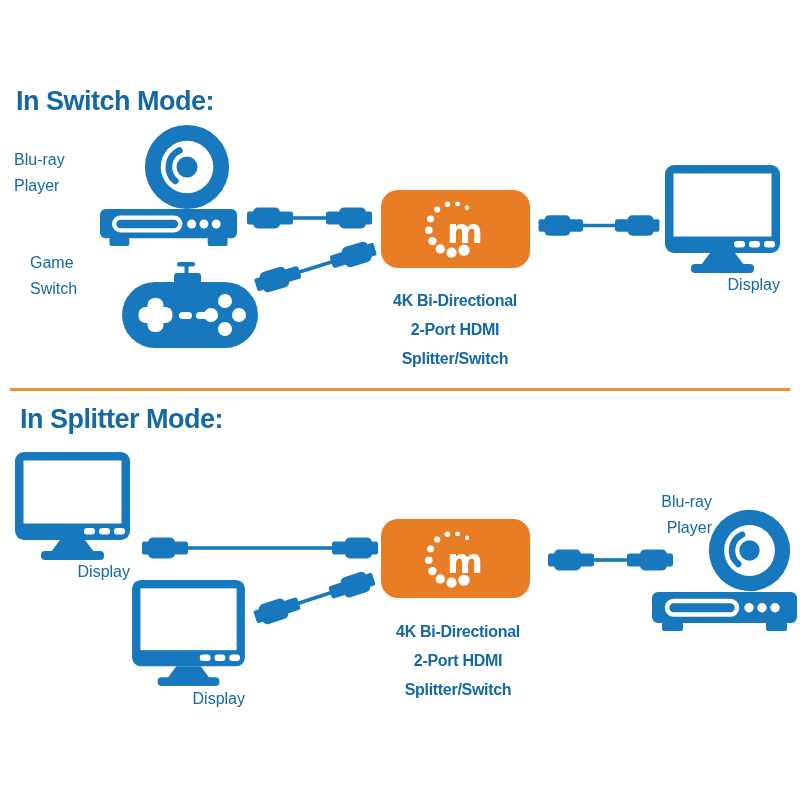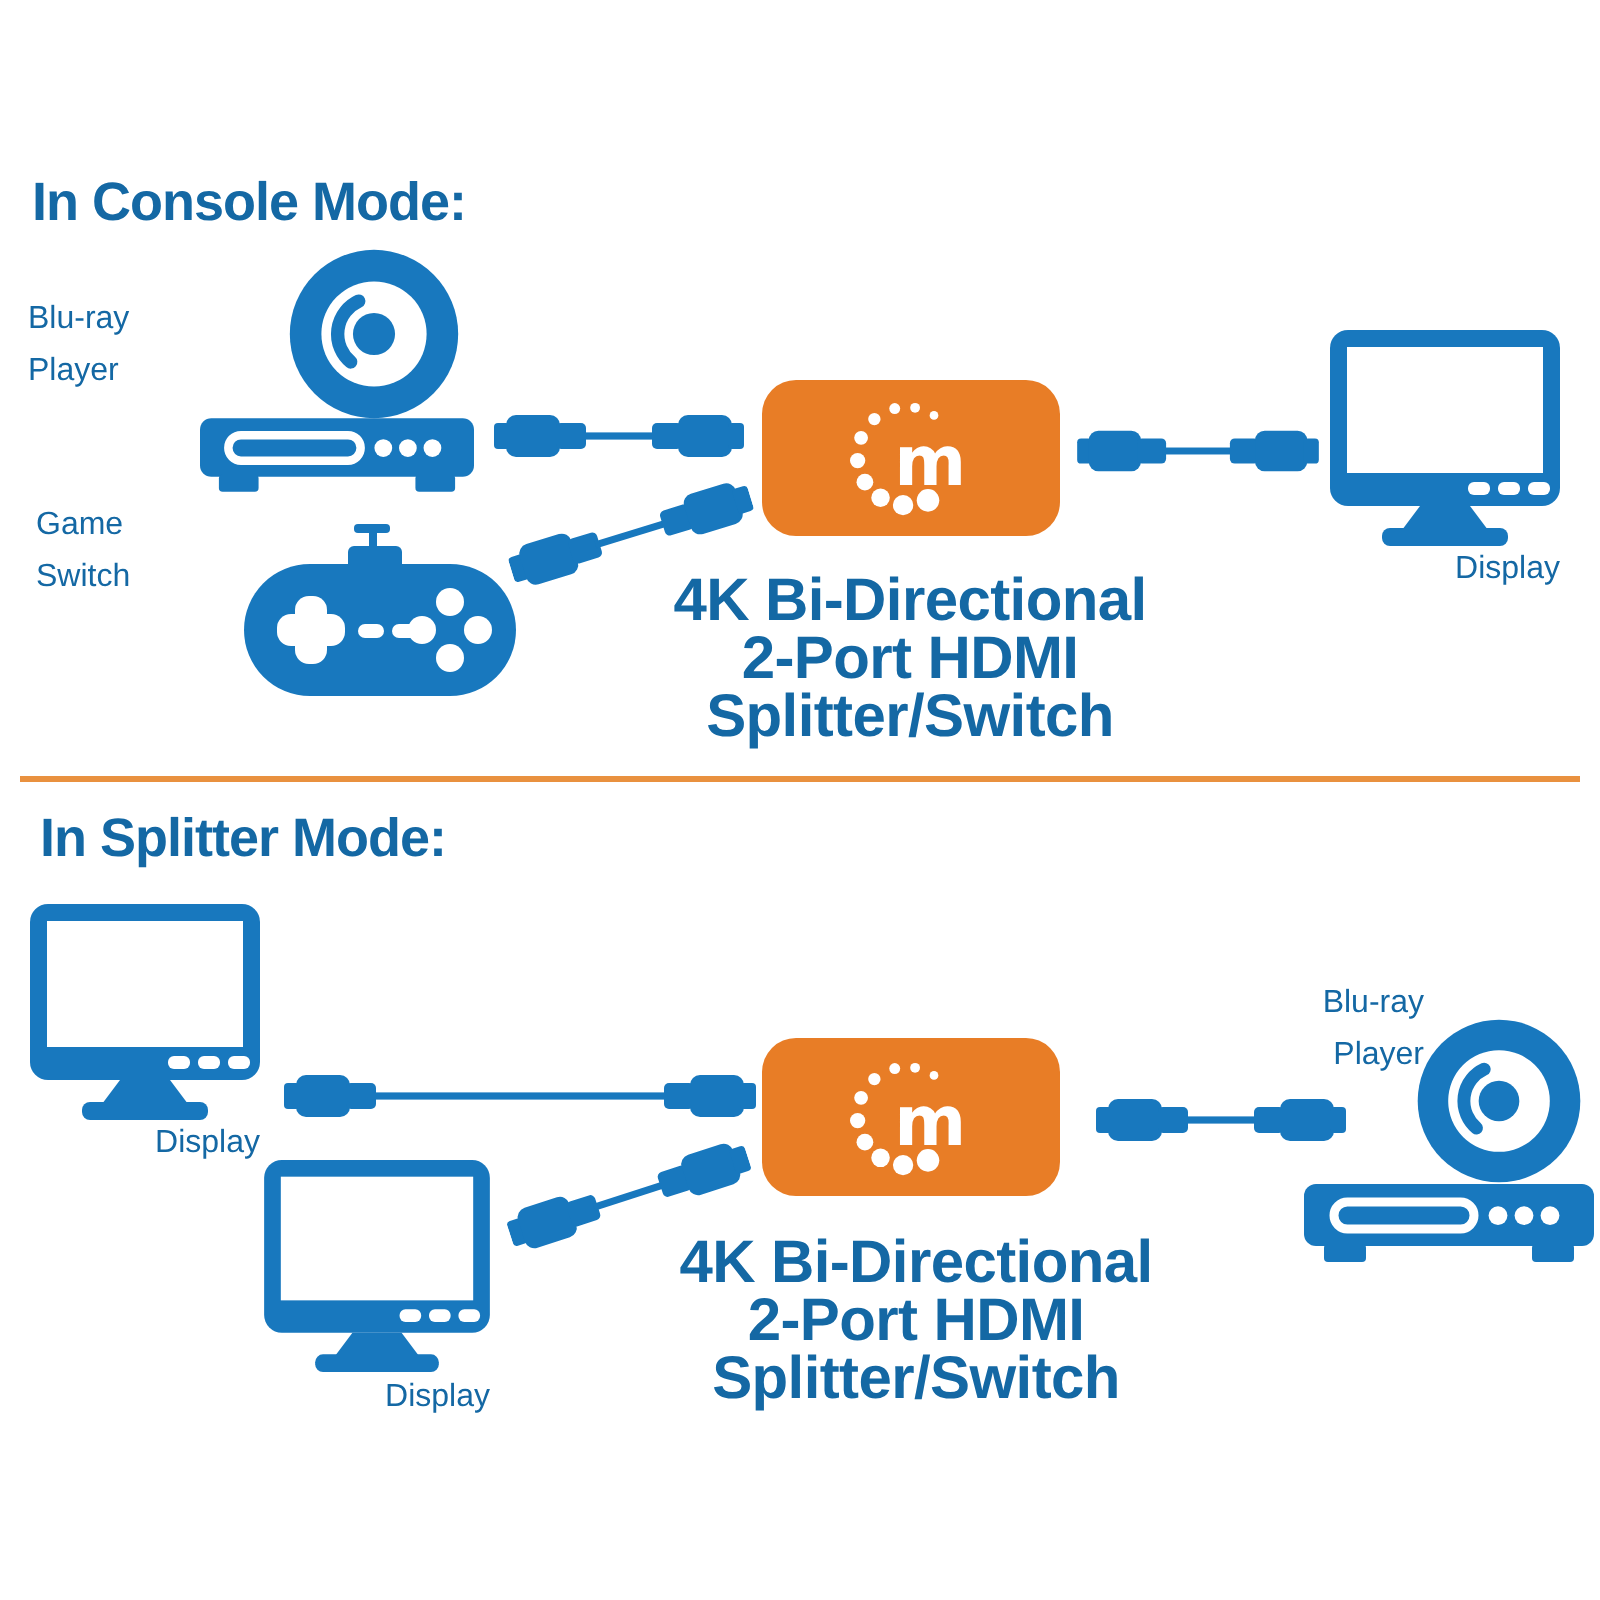--- a/index.html
+++ b/index.html
@@ -17,21 +17,21 @@
   .heading{
     font-size:27px;font-weight:bold;color:var(--text-blue);
     letter-spacing:-0.5px;white-space:nowrap;
   }
   .devlabel{
     font-size:16px;color:var(--text-blue);line-height:26px;white-space:nowrap;
   }
   .devlabel span{display:block;}
   .ctr{text-align:right;}
   .devtitle{
-    font-size:30px;font-weight:bold;color:var(--text-blue);
+    font-size:16px;font-weight:bold;color:var(--text-blue);
     line-height:29px;text-align:center;letter-spacing:-0.3px;
   }
   .devicebox{
     background:var(--orange);border-radius:17px;
     display:flex;align-items:center;justify-content:center;
   }
   .divider{background:var(--divider-orange);}
   svg.icon{display:block;overflow:visible;}
   .fb{fill:var(--icon-blue);}
   .fw{fill:#fff;}
@@ -103,36 +103,36 @@
       <rect class="fb" x="190" y="8.5" width="15" height="13" rx="2.5"></rect>
       <rect class="fb" x="203" y="4.5" width="27" height="21" rx="5"></rect>
       <rect class="fb" x="228" y="8.5" width="8" height="13" rx="2"></rect>
     </symbol>
   </defs>
 </svg>
 
 <div class="page">
 
   <div>
-    <div class="abs heading" style="left:16px;top:86px;">In Console Mode:</div>
+    <div class="abs heading" style="left:16px;top:86px;">In Switch Mode:</div>
 
     <div class="abs devlabel" style="left:14px;top:147px;">
       <span>Blu-ray</span>
       <span>Player</span>
     </div>
 
     <svg class="icon abs" style="left:143px;top:123px;" width="88" height="88">
         <use href="#sym-disc"></use>
       </svg>
 
     <svg class="icon abs" style="left:100px;top:208px;" width="137" height="39">
         <use href="#sym-player"></use>
       </svg>
 
-    <div class="abs devlabel" style="left:18px;top:250px;">
+    <div class="abs devlabel" style="left:30px;top:250px;">
       <span>Game</span>
       <span>Switch</span>
     </div>
 
     <svg class="icon abs" style="left:122px;top:262px;" width="136" height="86">
         <use href="#sym-gamepad"></use>
       </svg>
 
     <svg class="icon abs" style="left:247px;top:203px;" width="125" height="30">
         <use href="#sym-cable"></use>

